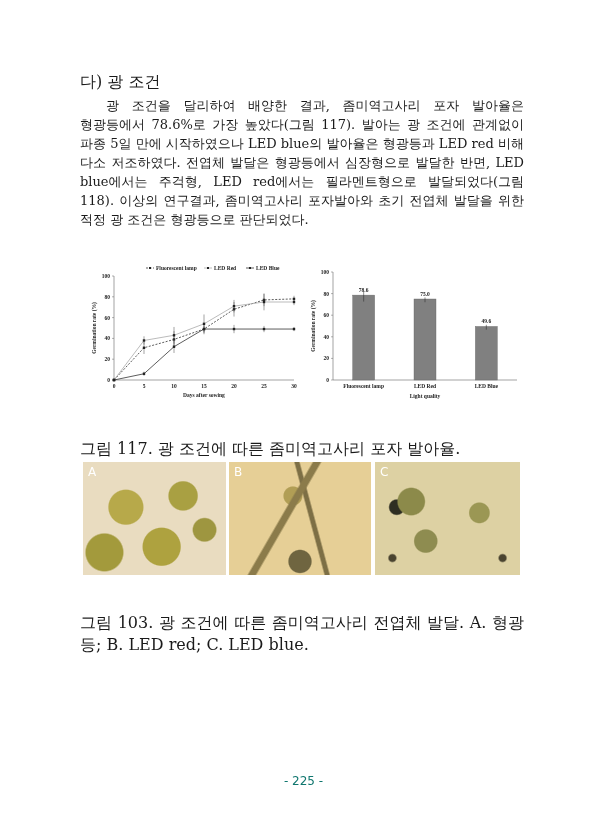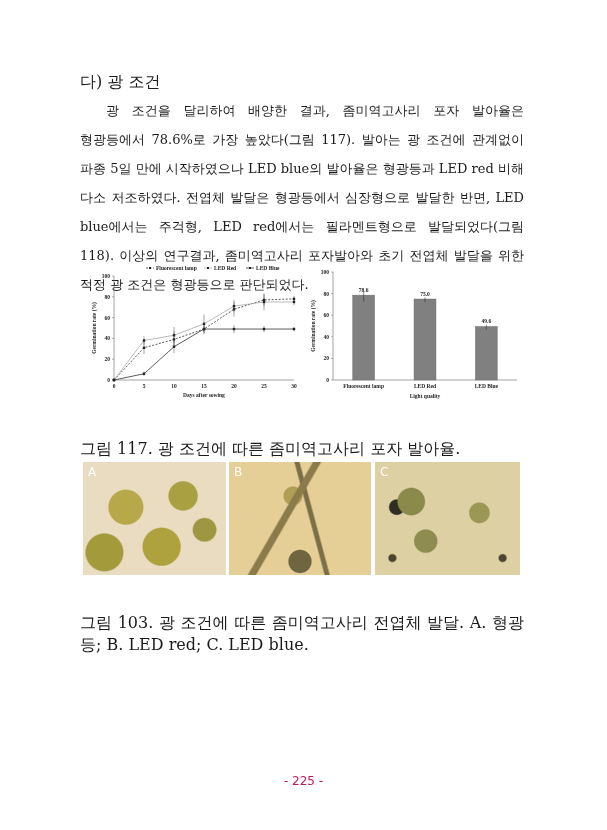--- a/index.html
+++ b/index.html
@@ -1,31 +1,31 @@
 <!DOCTYPE html>
 <html><head>
 <meta charset="utf-8">
 <style>
   html, body { margin: 0; padding: 0; background: #ffffff; }
   body { width: 607px; height: 830px; position: relative; overflow: hidden;
          font-family: "DejaVu Serif", "Liberation Serif", serif; color: #1a1a1a; }
   .heading { position: absolute; left: 80px; top: 72px; font-size: 16px; }
   .para { position: absolute; left: 80px; top: 96px; width: 444px; font-size: 13px;
-          line-height: 29px; text-align: justify; text-indent: 26px; word-break: keep-all; }
+          line-height: 19px; text-align: justify; text-indent: 26px; word-break: keep-all; }
   .caption { position: absolute; left: 80px; font-size: 16px; line-height: 22px; width: 444px;
              text-align: justify; margin-top: 28px; }
   .cap117 { top: 410px; }
   .cap118 { top: 584px; }
   .chart { position: absolute; top: 262px; }
   .chart svg { display: block; }
   .photo { position: absolute; top: 462px; height: 113px; overflow: hidden; }
   .photo .lbl { position: absolute; left: 5px; top: 3px; color: #fff; font-family: "DejaVu Sans", sans-serif;
                 font-size: 12px; }
   .pageno { position: absolute; top: 774px; left: 0; width: 607px; text-align: center;
-            font-family: "DejaVu Sans", sans-serif; font-size: 12px; color: #be185d; }
+            font-family: "DejaVu Sans", sans-serif; font-size: 12px; color: #0f766e; }
   .tick { font-family: "Liberation Serif", serif; font-size: 5.5px; font-weight: bold; fill: #222; }
   .axlabel { font-family: "Liberation Serif", serif; font-size: 5.5px; font-weight: bold; fill: #222; }
 </style>
 </head>
 <body>
 
 <div class="heading">다) 광 조건</div>
 <div class="para">광 조건을 달리하여 배양한 결과, 좀미역고사리 포자 발아율은 형광등에서 78.6%로 가장 높았다(그림 117). 발아는 광 조건에 관계없이 파종 5일 만에 시작하였으나 LED blue의 발아율은 형광등과 LED red 비해 다소 저조하였다. 전엽체 발달은 형광등에서 심장형으로 발달한 반면, LED blue에서는 주걱형, LED red에서는 필라멘트형으로 발달되었다(그림 118). 이상의 연구결과, 좀미역고사리 포자발아와 초기 전엽체 발달을 위한 적정 광 조건은 형광등으로 판단되었다.</div>
 
 <div class="chart" style="left:86px;">

